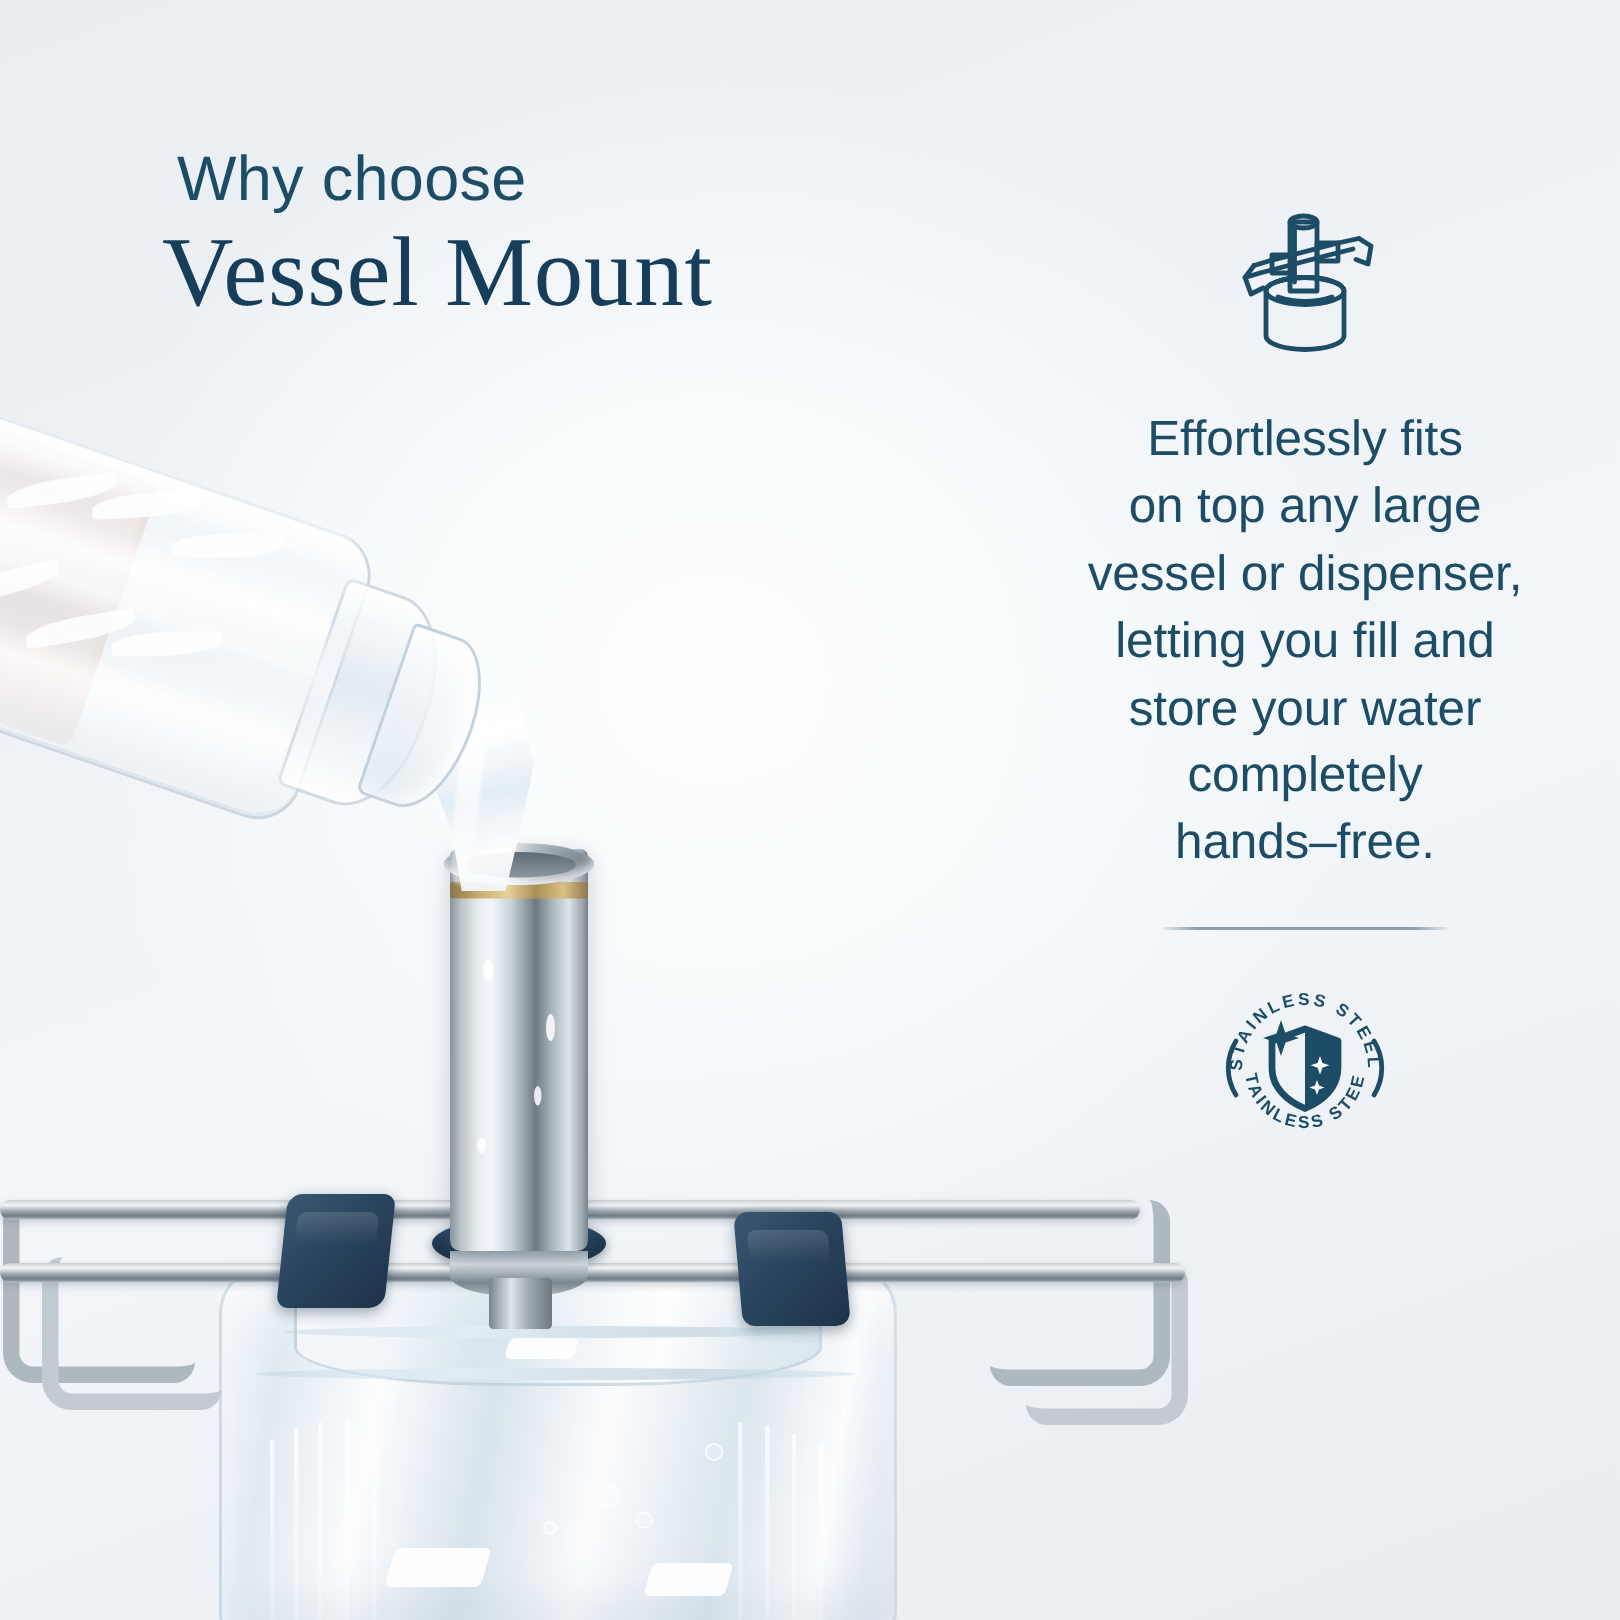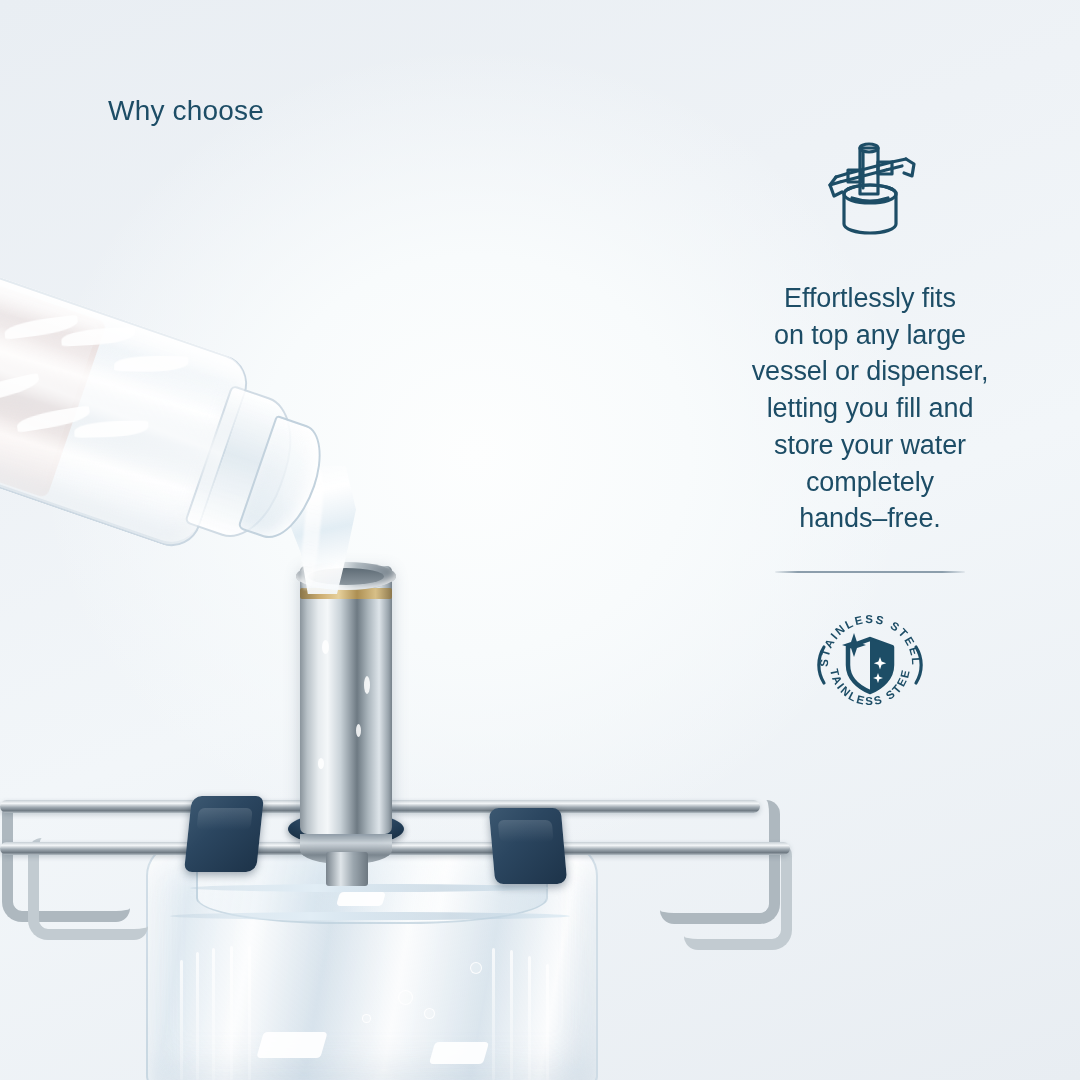--- a/index.html
+++ b/index.html
@@ -20,26 +20,27 @@
 
   
   .headline-block {
     position: absolute;
     left: 108px;
     top: 96px;
     width: 560px;
   }
   .kicker {
     font-family: "Liberation Sans", sans-serif;
-    font-size: 28px;
+    font-size: 42px;
     font-weight: 300;
     letter-spacing: 0.2px;
     color: #1d4d66;
     line-height: 1.08;
     white-space: nowrap;
+    margin-left: 10px;
   }
   .title {
     font-family: "Liberation Serif", serif;
     font-size: 66px;
     font-weight: 400;
     color: #163d5a;
     line-height: 1.12;
     letter-spacing: 0.5px;
     margin-top: 4px;
     white-space: nowrap;
@@ -59,23 +60,23 @@
     width: 100%;
     display: flex;
     flex-direction: column;
     align-items: center;
   }
   .feature-icon {
     display: block;
     line-height: 0;
   }
   .feature-text {
-    margin-top: 40px;
+    margin-top: 30px;
     font-family: "Liberation Sans", sans-serif;
-    font-size: 27px;
+    font-size: 33px;
     font-weight: 400;
     line-height: 1.36;
     color: #1d4d66;
     text-align: center;
     letter-spacing: -0.1px;
     white-space: pre-line;
   }
   .divider {
     width: 190px;
     height: 2px;
@@ -428,20 +429,21 @@
       <div class="leaf" style="left:96px;  top:162px; transform: rotate(-28deg);"></div>
       <div class="leaf" style="left:152px; top:148px; transform: rotate(-20deg);"></div>
       <div class="carafe-neck"></div>
       <div class="carafe-spout"></div>
       <div class="carafe-glass-over"></div>
     </div>
   </div>
 
   <div class="headline-block">
     <div class="kicker">Why choose</div>
+    <div class="title">Vessel Mount</div>
   </div>
 
   <div class="feature-col">
 
     <div class="feature">
       <span class="feature-icon">
         <svg width="128" height="112" viewBox="0 0 128 112" aria-hidden="true">
           <g class="line-icon">
 
             <path d="M54 20 h18 v46 h-18 z"></path>

